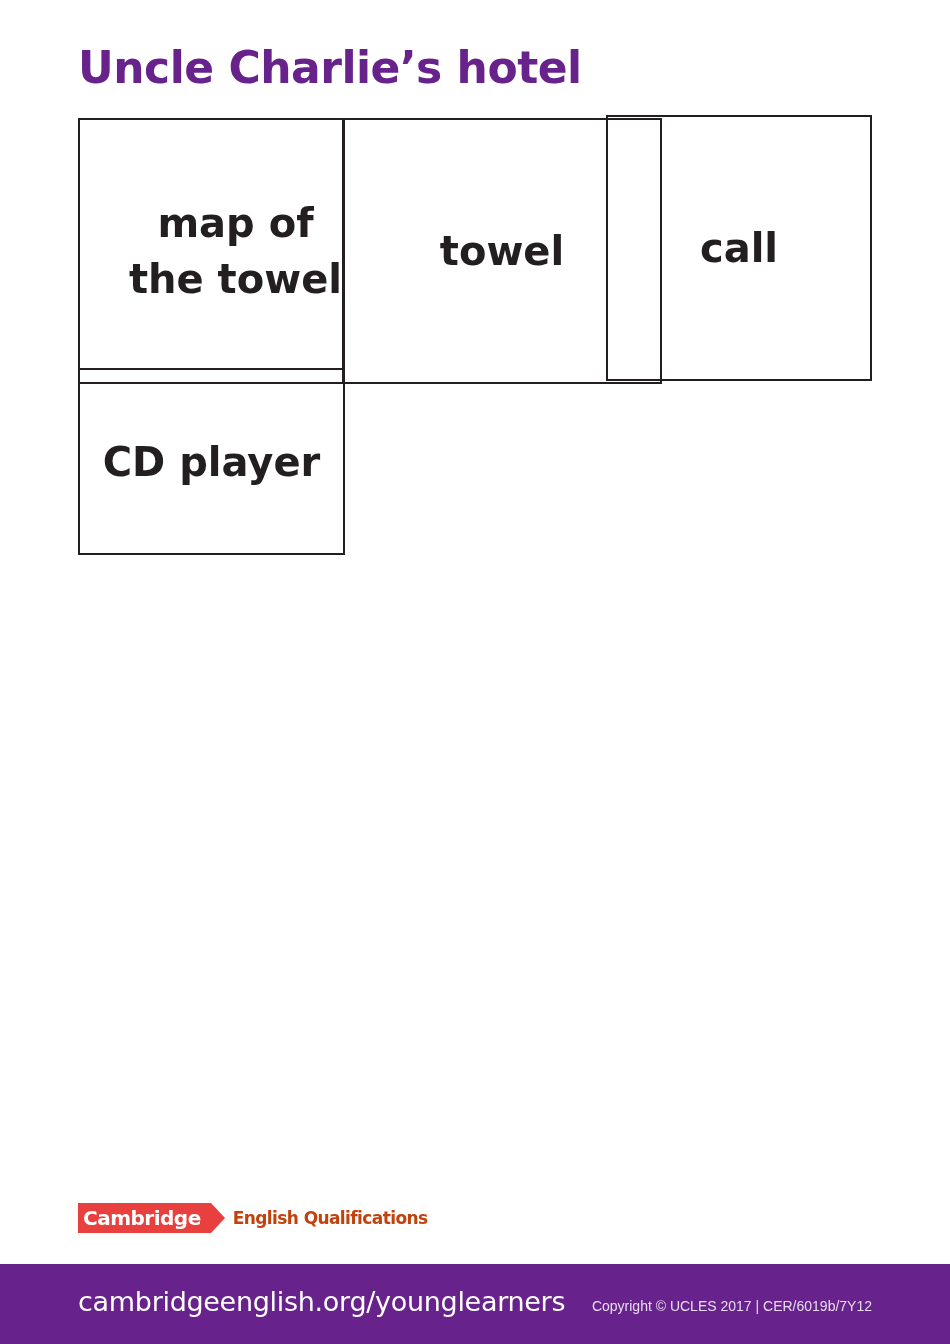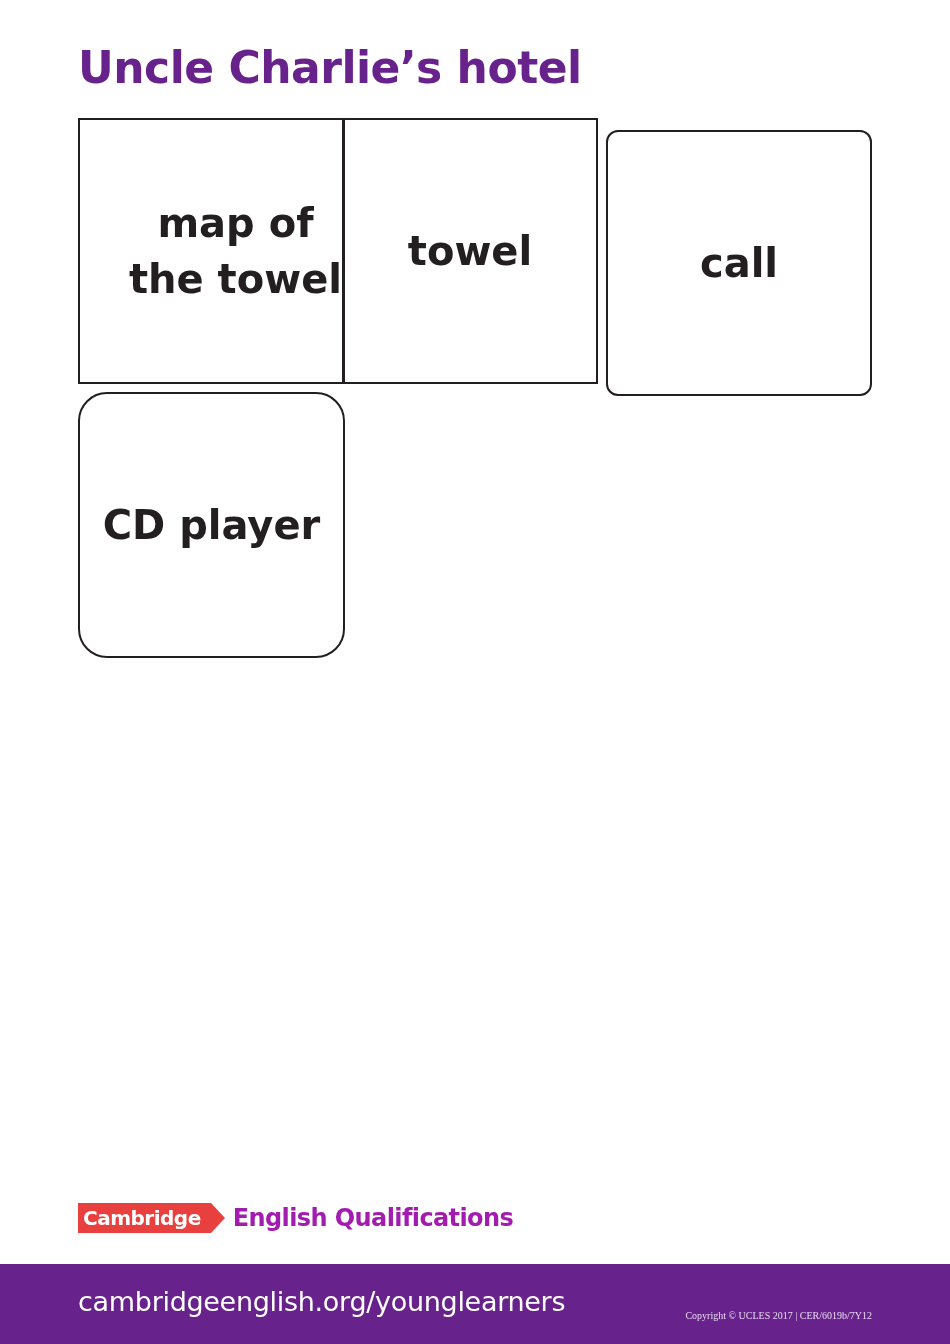--- a/index.html
+++ b/index.html
@@ -37,61 +37,60 @@
       letter-spacing: -0.5px;
       text-align: right;
     }
     .logo-arrow {
       width: 0; height: 0;
       border-top: 15px solid transparent;
       border-bottom: 15px solid transparent;
       border-left: 14px solid #e8403e;
     }
     .logo-text {
-      margin-left: 8px; font-size: 24px; font-weight: bold;
-      color: #a21caf; font-family: "DejaVu Sans", sans-serif;
+      margin-left: 8px; font-size: 17px; font-weight: bold;
+      color: #c2410c; font-family: "DejaVu Sans", sans-serif;
       letter-spacing: -0.6px;
     }
     .footer {
       position: absolute; left: 0; top: 1264px; width: 950px; height: 80px;
       background: #68228b; color: #ffffff;
     }
     .footer-url {
       position: absolute; left: 78px; top: 22px;
       font-size: 27px; font-family: "DejaVu Sans", sans-serif;
       letter-spacing: -0.3px;
     }
     .footer-copy {
       position: absolute; right: 78px; top: 34px;
-      font-size: 10px; color: #e8dcf0;
-      font-family: Liberation Serif, serif;
-      margin-top: 12px;
+      font-size: 14px; color: #e8dcf0;
+      font-family: Liberation Sans, sans-serif;
     }
   </style>
 </head>
 <body>
 
 <h1 class="title">Uncle Charlie’s hotel</h1>
 
 <div class="card" style="left:78px; top:118px; width:267px; height:266px;padding-left:48px;">
   <div>
     <span>map of</span>
     <span>the towel</span>
   </div>
 </div>
 
-<div class="card" style="left:342px; top:118px; width:256px; height:266px;">
+<div class="card" style="left:342px; top:118px; width:320px; height:266px;">
   <span>towel</span>
 </div>
 
-<div class="card" style="left:606px; top:130px; width:266px; height:266px;border-radius:12px;">
+<div class="card" style="left:606px; top:115px; width:266px; height:266px;">
   <span>call</span>
 </div>
 
-<div class="card" style="left:78px; top:392px; width:267px; height:266px;border-radius:29px;">
+<div class="card" style="left:78px; top:368px; width:267px; height:187px;">
   <span>CD player</span>
 </div>
 
 <div class="logo">
   <div class="logo-badge">Cambridge</div>
   <div class="logo-arrow"></div>
   <div class="logo-text">English Qualifications</div>
 </div>
 
 <div class="footer">

